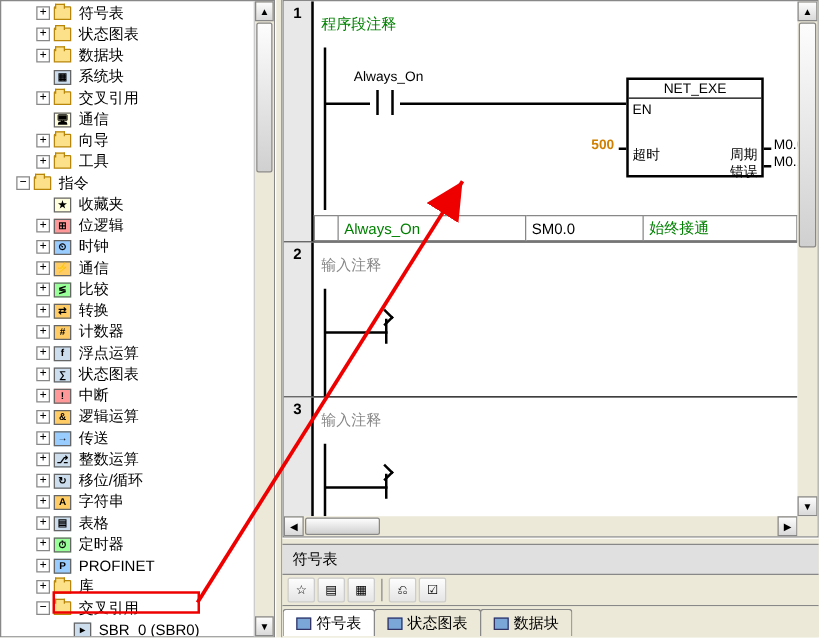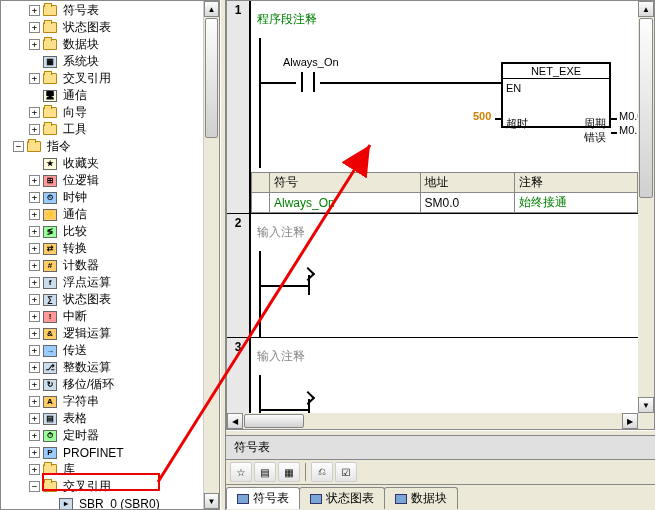--- a/index.html
+++ b/index.html
@@ -343,42 +343,36 @@
         <div class="net">
           <div class="net-num">1</div>
           <div class="net-body">
             <div class="net-cmt">程序段注释</div>
             <div class="ladder">
               <div class="rail"></div>
               <span class="lbl" style="left:32px;top:18px;">Always_On</span>
               <div class="wire" style="left:9px;top:44px;width:36px;"></div>
               <div class="contact" style="left:45px;top:34px;"></div>
               <div class="wire" style="left:69px;top:44px;width:181px;"></div>
-              <div class="fbox" style="left:250px;top:24px;width:110px;height:66px;">
+              <div class="fbox" style="left:250px;top:24px;width:110px;height:80px;">
                 <div class="title">NET_EXE</div>
                 <span class="fpin" style="left:3px;top:18px;">EN</span>
                 <span class="fpin" style="left:3px;top:52px;">超时</span>
                 <span class="fpin" style="right:3px;top:52px;">周期</span>
                 <span class="fpin" style="right:3px;top:66px;text-align:center;">错误</span>
               </div>
               <span class="lbl orange" style="left:222px;top:72px;">500</span>
               <div class="wire" style="left:244px;top:80px;width:6px;"></div>
               <div class="wire" style="left:360px;top:80px;width:6px;"></div>
               <span class="lbl" style="left:368px;top:72px;">M0.0</span>
               <div class="wire" style="left:360px;top:94px;width:6px;"></div>
               <span class="lbl" style="left:368px;top:86px;">M0.1</span>
             </div>
             <table class="symtable">
               <tbody>
-                  <tr>
-                <th style="width:18px;"></th>
-                <th>符号</th>
-                <th>地址</th>
-                <th>注释</th>
-              </tr>
               <tr>
                 <td></td>
                 <td class="g">Always_On</td>
                 <td>SM0.0</td>
                 <td class="g">始终接通</td>
               </tr>
             </tbody>
               </table>
           </div>
         </div>

